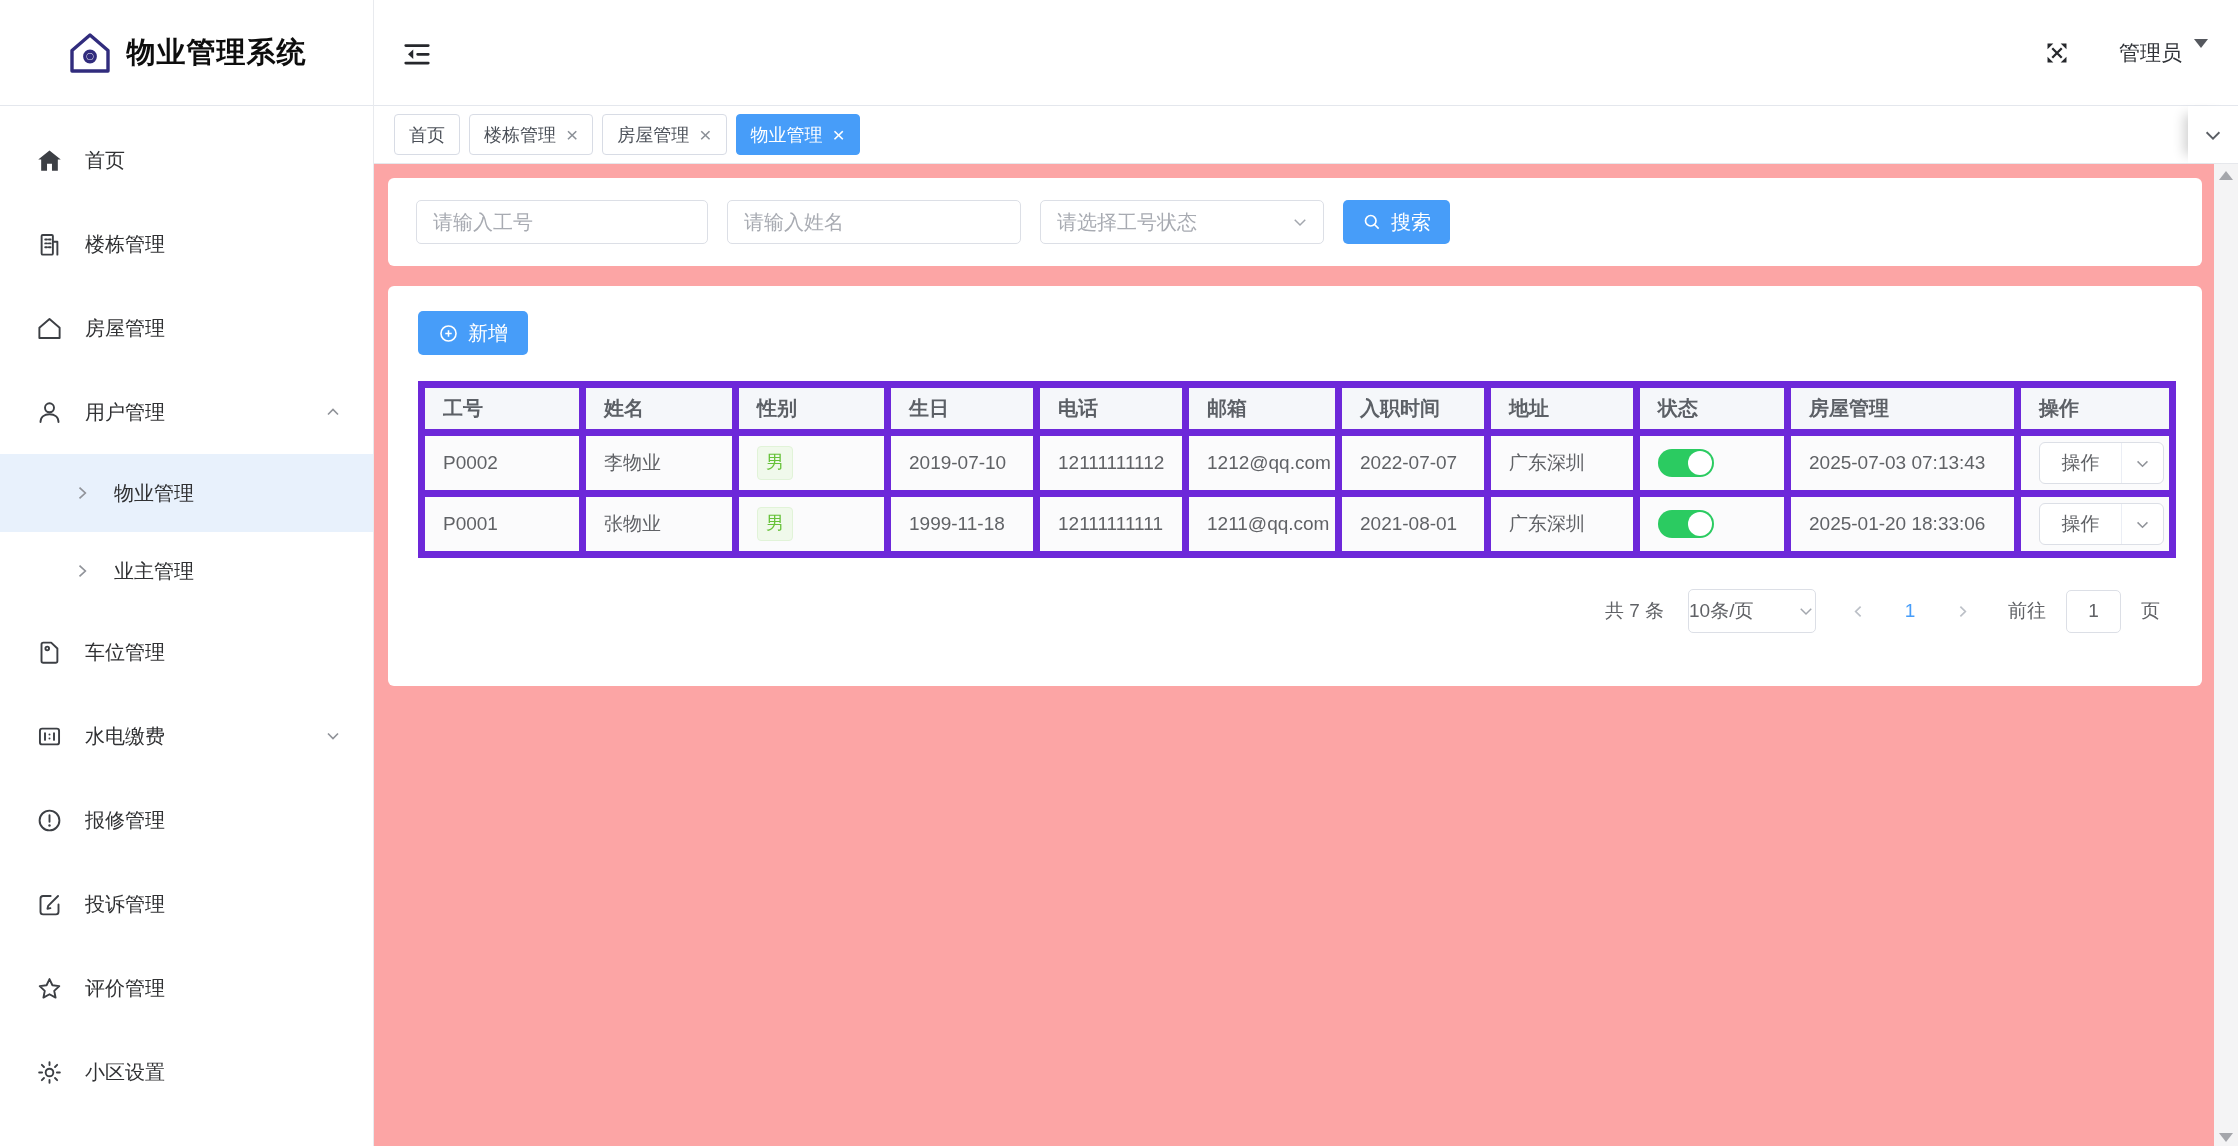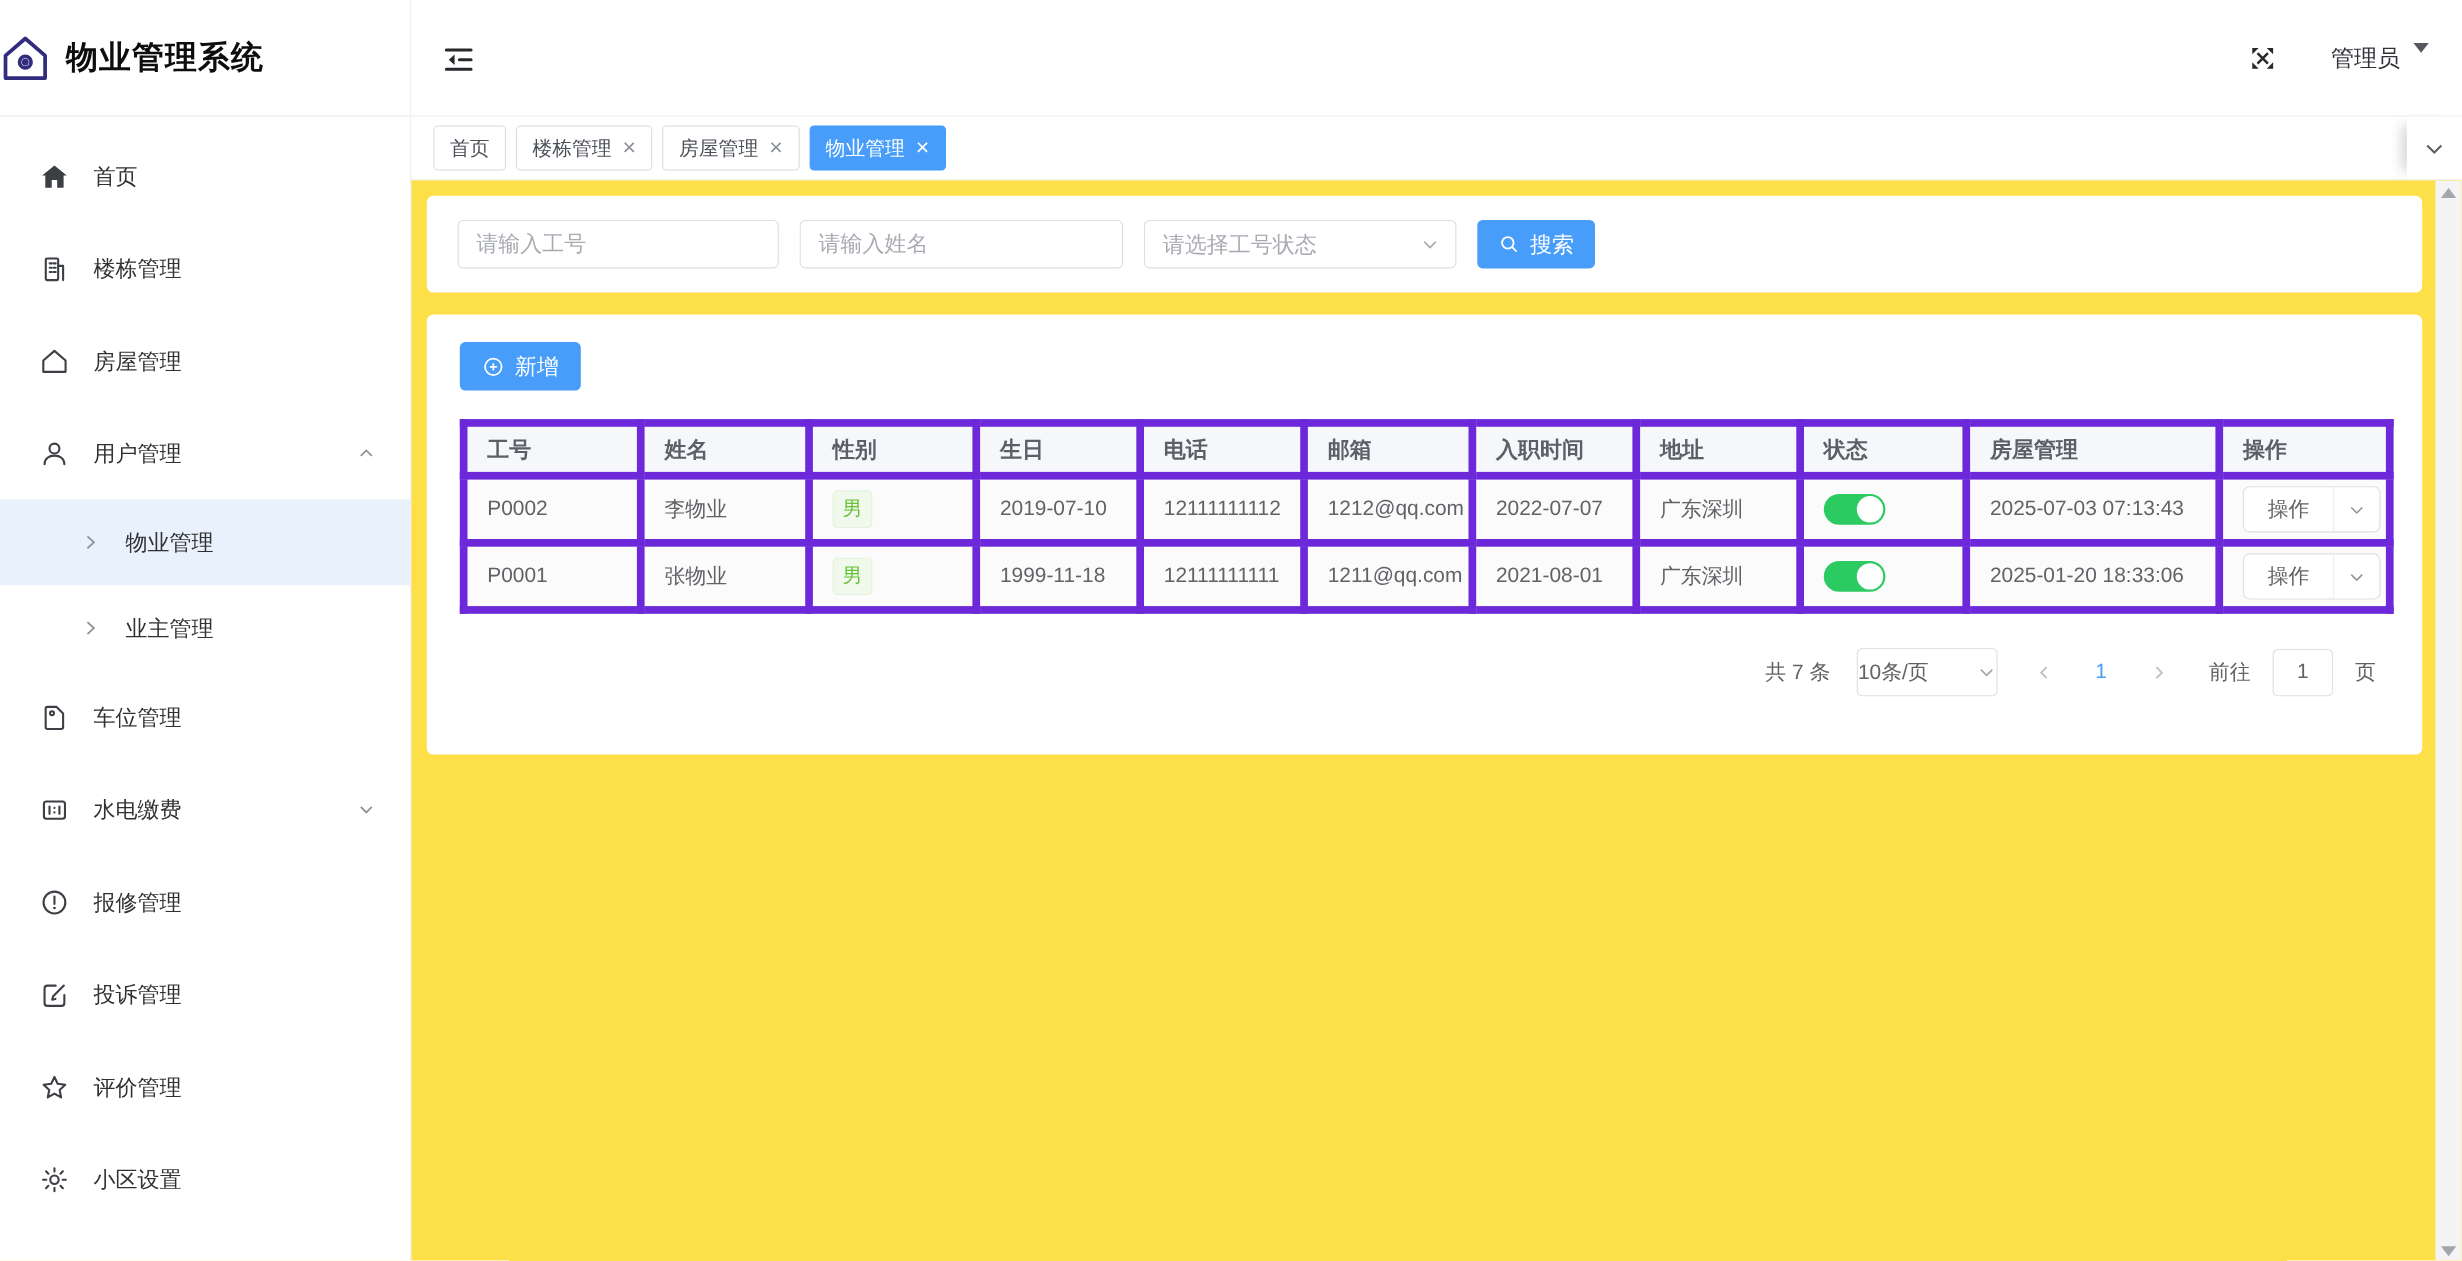--- a/index.html
+++ b/index.html
@@ -3,21 +3,21 @@
 <meta charset="utf-8">
 <style>
   * { margin:0; padding:0; box-sizing:border-box; }
   html,body { width:2238px; height:1146px; overflow:hidden; background:#fff;
     font-family:"Liberation Sans","DejaVu Sans",sans-serif; color:#303133; }
   .app { display:flex; width:2238px; height:1146px; }
 
   
   .sidebar { width:374px; min-width:374px; height:1146px; background:#fff;
     border-right:1px solid #e8eaee; }
-  .logo-row { height:106px; display:flex; align-items:center; 
+  .logo-row { height:106px; display:flex; align-items:center; justify-content:center;
     gap:14px; border-bottom:1px solid #e4e7ed; }
   .logo-title { font-size:29px; font-weight:700; color:#0d0d0d; letter-spacing:1px; }
   .nav { padding-top:12px; }
   .nav-item { height:84px; display:flex; align-items:center; padding:0 30px 0 36px;
     gap:22px; font-size:20px; color:#303133; cursor:pointer; }
   .nav-item .lbl { flex:1; }
   .nav-item svg.mi { width:27px; height:27px; stroke:#3c3f44; }
   .sub-item { height:78px; display:flex; align-items:center; padding-left:72px;
     gap:22px; font-size:20px; color:#303133; cursor:pointer; }
   .sub-item.active { background:#e8f1fc; }
@@ -43,21 +43,21 @@
     color:#4c5159; cursor:pointer; white-space:nowrap; }
   .tab .tab-close { font-size:21px; line-height:1; color:#8b9097; }
   .tab.active { background:#479df9; border-color:#479df9; color:#fff; }
   .tab.active .tab-close { color:#fff; }
   .tab-more { position:absolute; right:0; top:0; width:50px; height:57px; background:#fff;
     display:flex; align-items:center; justify-content:center; cursor:pointer;
     box-shadow:-12px 0 12px -8px rgba(0,0,0,.18); }
   .tab-more svg { width:22px; height:22px; stroke:#5a5e64; }
 
   
-  .content { flex:1; background:#fde047; position:relative; padding:14px 36px 0 14px;
+  .content { flex:1; background:#fca5a5; position:relative; padding:14px 36px 0 14px;
     overflow:hidden; }
   .card { background:#fff; border-radius:6px; }
   .search-card { height:88px; display:flex; align-items:center; padding:0 28px; gap:19px; }
   .text-input { height:44px; border:1px solid #dcdfe6; border-radius:5px; padding:0 16px;
     font-size:20px; color:#303133; outline:none; font-family:inherit; }
   .text-input::placeholder { color:#a8abb2; }
   .inp-job { width:292px; } .inp-name { width:294px; }
   .select-box { width:284px; height:44px; border:1px solid #dcdfe6; border-radius:5px;
     display:flex; align-items:center; padding:0 14px 0 16px; cursor:pointer; background:#fff; }
   .select-box .ph { flex:1; font-size:20px; color:#a8abb2; }

